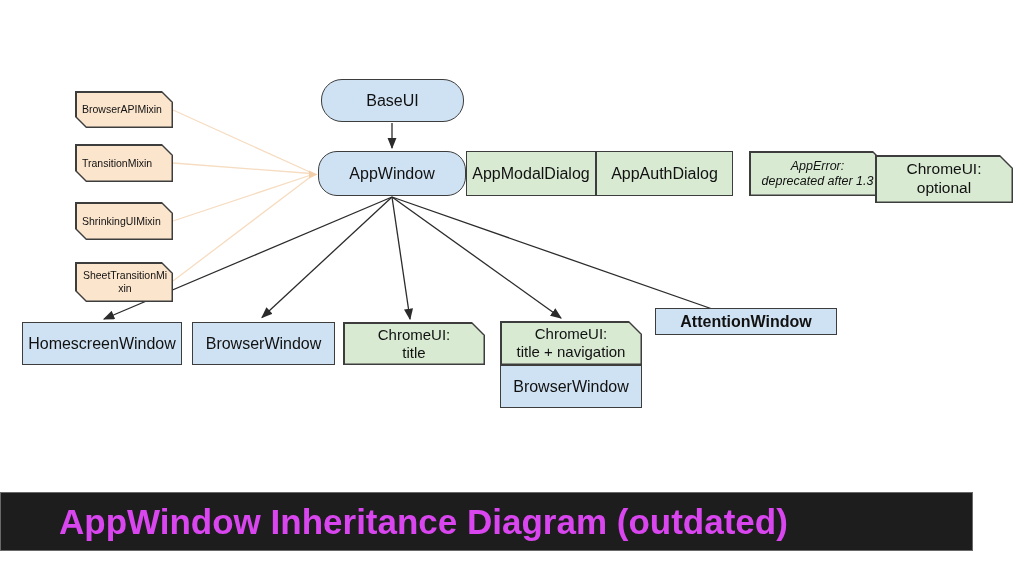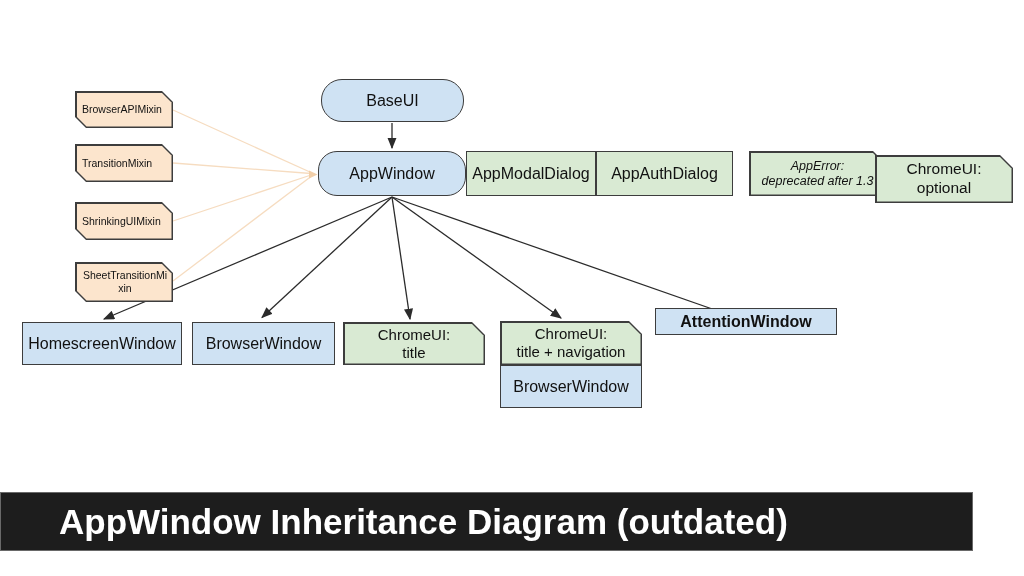--- a/index.html
+++ b/index.html
@@ -32,21 +32,21 @@
   .mixin .lbl{justify-content:flex-start;text-align:center;padding:0 5px 0 7px;
     font-size:10.5px;line-height:1.2;word-break:break-all;}
   .small-italic{font-size:12.5px;font-style:italic;}
   .two-line{font-size:15px;}
   .footer-bar{
     position:absolute;left:0;top:492px;width:973px;height:59px;z-index:4;
     background:#1d1d1d;border:1.5px solid #696969;box-sizing:border-box;
     display:flex;align-items:center;
   }
   .footer-bar .title{
-    color:#ffffff;font-weight:bold;font-size:35px;padding-left:58px;
+    color:#d946ef;font-weight:bold;font-size:35px;padding-left:58px;
     white-space:nowrap;letter-spacing:0;
   }
 </style>
 </head>
 <body>
 
 <div class="stage">
 
   <svg class="wires" viewBox="0 0 1024 576" xmlns="http://www.w3.org/2000/svg">
     <defs>

